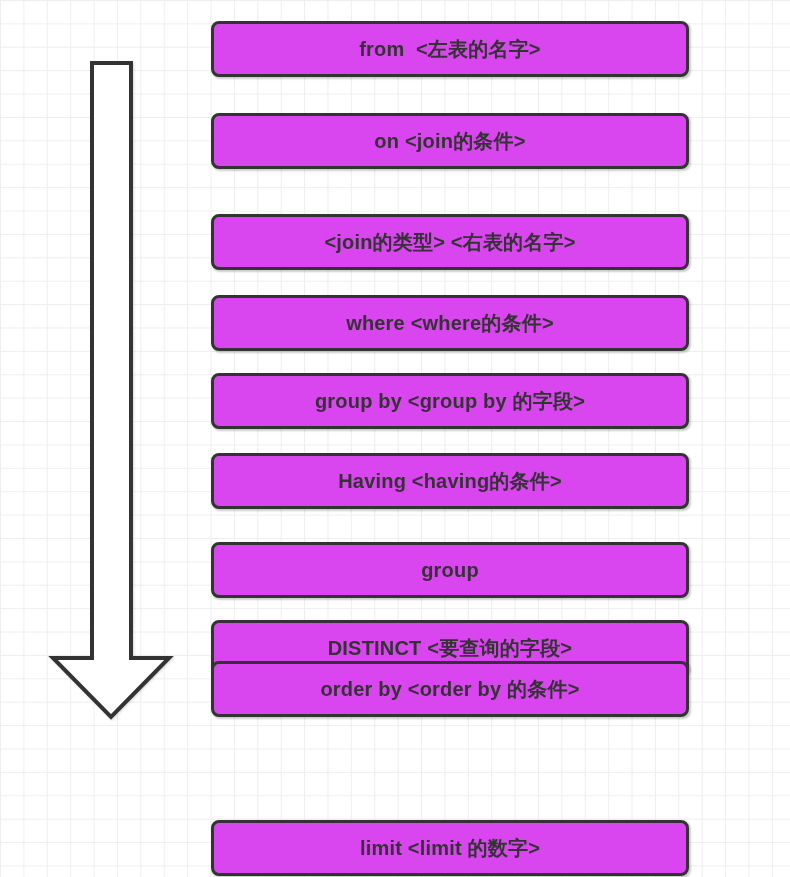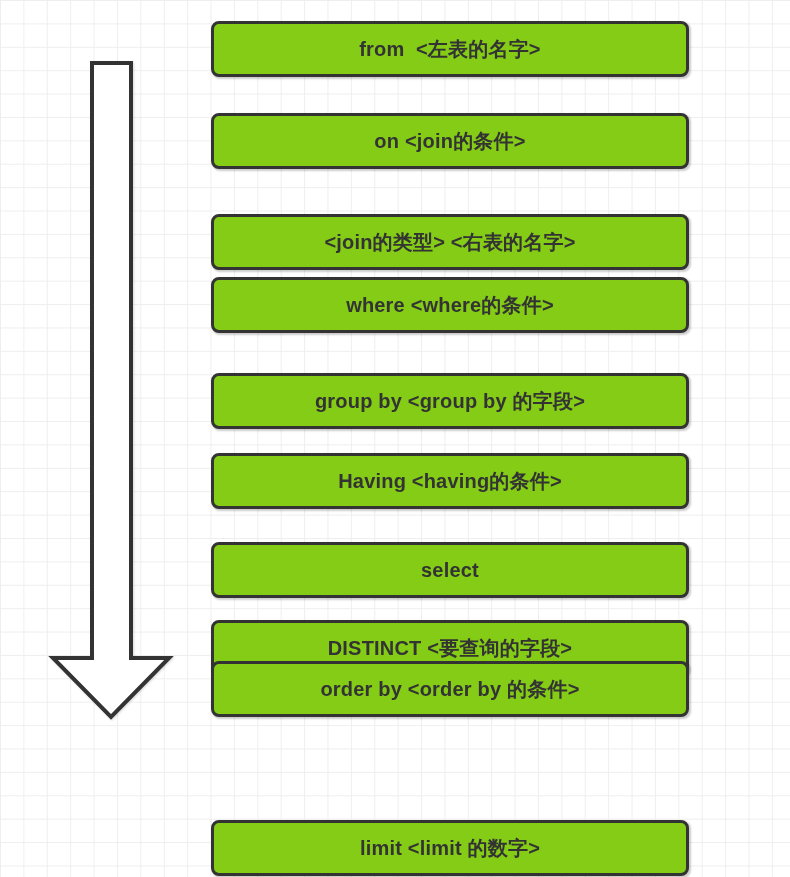--- a/index.html
+++ b/index.html
@@ -31,21 +31,21 @@
     stroke: #333333;
     stroke-width: 4;
     stroke-linejoin: miter;
   }
   .step-box {
     position: absolute;
     left: 211px;
     width: 478px;
     height: 56px;
     box-sizing: border-box;
-    background: #84cc16;
+    background: #d946ef;
     border: 3px solid #333333;
     border-radius: 8px;
     display: flex;
     align-items: center;
     justify-content: center;
     box-shadow: 1.5px 1.5px 2px rgba(0,0,0,0.2);
   }
   .step-label {
     font-size: 20px;
     font-weight: bold;
@@ -63,31 +63,31 @@
 
 <div class="step-box" style="top:21px">
     <span class="step-label">from  &lt;左表的名字&gt;</span>
   </div>
 <div class="step-box" style="top:113px">
     <span class="step-label">on &lt;join的条件&gt;</span>
   </div>
 <div class="step-box" style="top:214px">
     <span class="step-label">&lt;join的类型&gt; &lt;右表的名字&gt;</span>
   </div>
-<div class="step-box" style="top:277px">
+<div class="step-box" style="top:295px">
     <span class="step-label">where &lt;where的条件&gt;</span>
   </div>
 <div class="step-box" style="top:373px">
     <span class="step-label">group by &lt;group by 的字段&gt;</span>
   </div>
 <div class="step-box" style="top:453px">
     <span class="step-label">Having &lt;having的条件&gt;</span>
   </div>
 <div class="step-box" style="top:542px">
-    <span class="step-label">select</span>
+    <span class="step-label">group</span>
   </div>
 <div class="step-box" style="top:620px">
     <span class="step-label">DISTINCT &lt;要查询的字段&gt;</span>
   </div>
 <div class="step-box" style="top:661px">
     <span class="step-label">order by &lt;order by 的条件&gt;</span>
   </div>
 <div class="step-box" style="top:820px">
     <span class="step-label">limit &lt;limit 的数字&gt;</span>
   </div>

